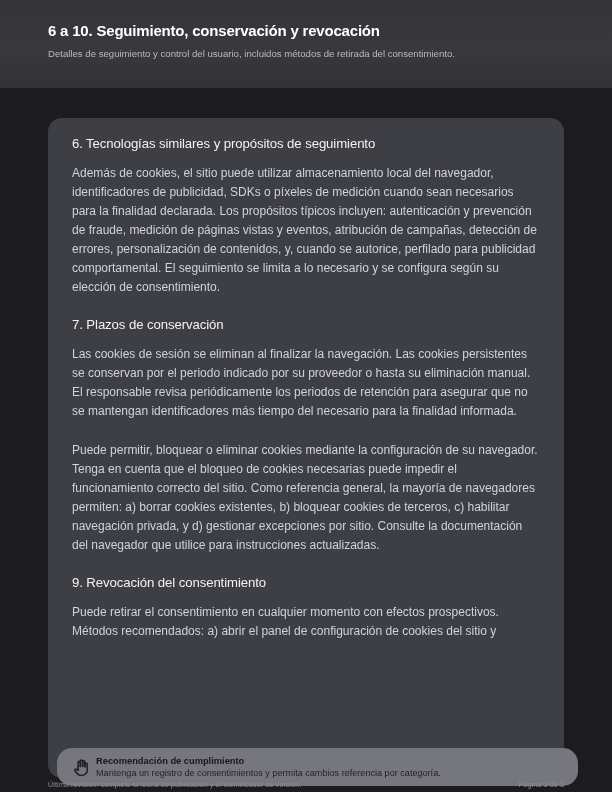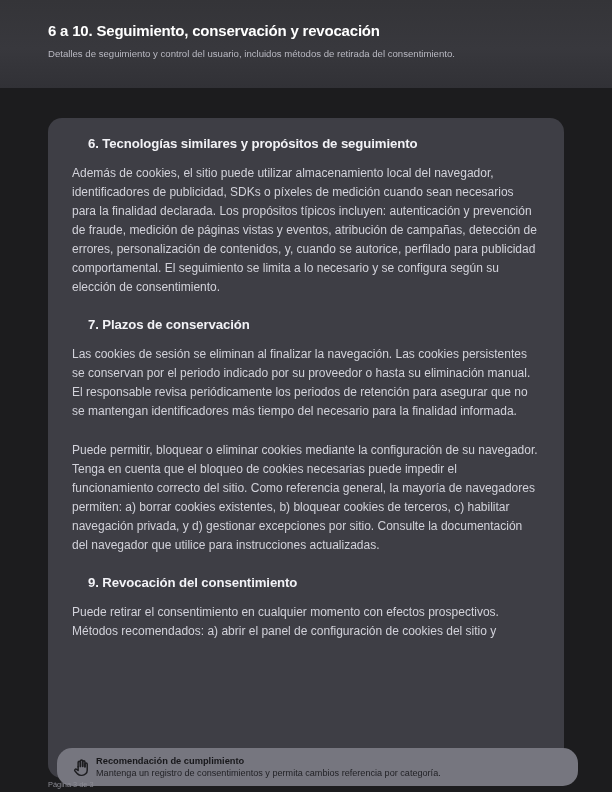--- a/index.html
+++ b/index.html
@@ -57,25 +57,24 @@
     padding: 18px 24px 0 24px;
     overflow: hidden;
   }
 
   .section { margin-bottom: 6px; }
 
   .section + .section { margin-top: 20px; }
 
   .section-heading {
     font-size: 13.2px;
-    font-weight: bold;
+    font-weight: normal;
     color: #f2f2f6;
     letter-spacing: -0.1px;
     margin-bottom: 13px;
-    margin-left: 16px;
   }
 
   .section-body {
     font-size: 12px;
     line-height: 19px;
     color: #d2d2da;
     text-align: left;
   }
 
   
@@ -176,14 +175,15 @@
       <path d="M14.8 11.4V8.2a1.3 1.3 0 0 1 2.6 0V15a6 6 0 0 1-6 6h-1a5.6 5.6 0 0 1-4-1.7l-3-3.3a1.35 1.35 0 0 1 1.9-1.9L7 15.4V11"></path>
     </svg>
   </span>
   <span class="callout-text">
     <span class="callout-title" style="display:block;">Recomendación de cumplimiento</span>
     <span class="callout-desc" style="display:block;">Mantenga un registro de consentimientos y permita cambios referencia por categoría.</span>
   </span>
 </div>
 
 <div class="page-footer">
+  <span class="footer-note">Última revisión: complete la fecha de publicación y el identificador de versión.</span>
   <span class="footer-page">Página 3 de 3</span>
 </div>
 
 </body></html>

